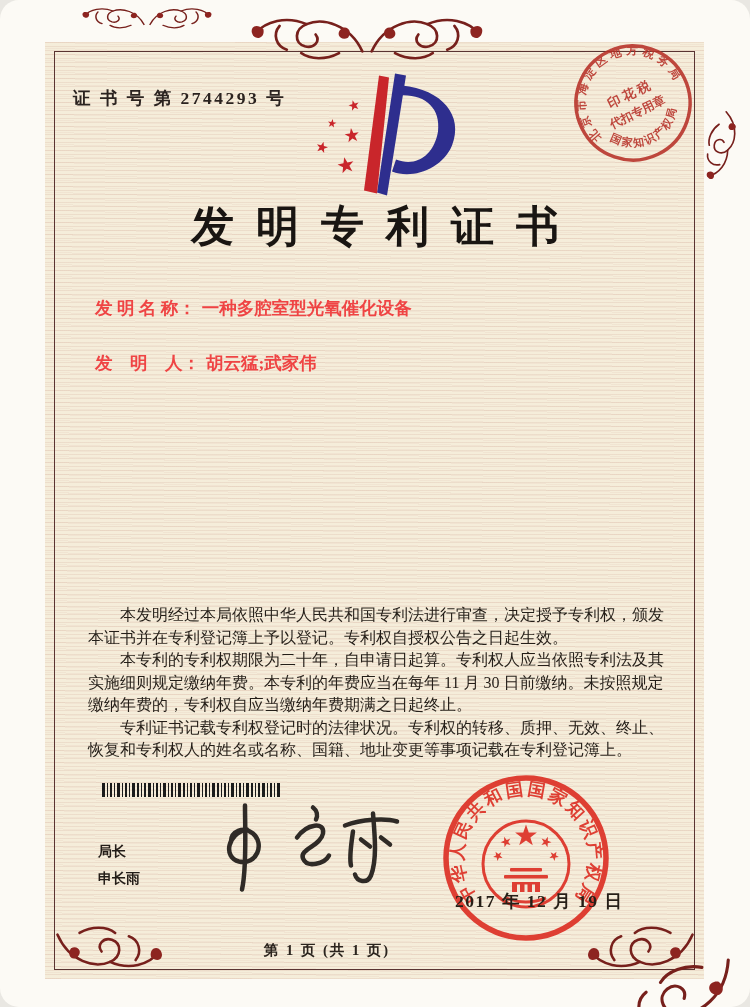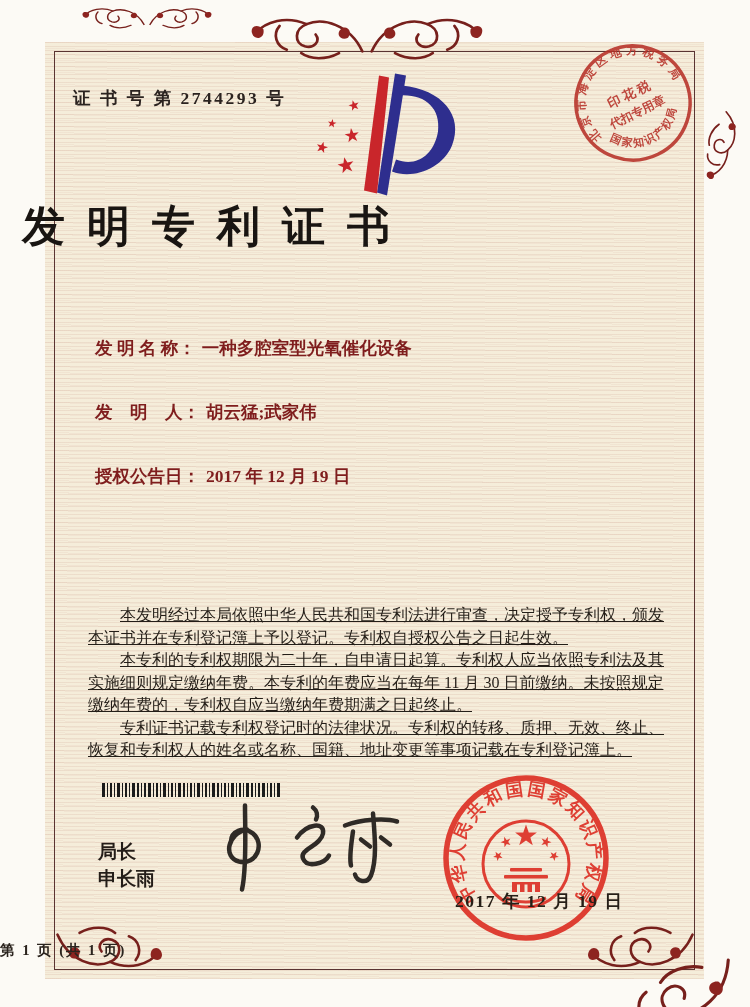--- a/index.html
+++ b/index.html
@@ -1,47 +1,48 @@
 <!DOCTYPE html>
 <html><head>
 <meta charset="utf-8">
 <style>
   html,body{margin:0;padding:0;background:#e9e7e2;}
   .page{
     position:relative;width:750px;height:1007px;overflow:hidden;
     background:#fcfaf5;
     font-family:"Liberation Serif","DejaVu Serif",serif;
+    border-radius:19px;
   }
   .paper{
     position:absolute;left:45px;top:42px;width:659px;height:937px;
     background-color:#f5edda;
     background-image:
       repeating-linear-gradient(0deg, rgba(193,137,121,0.16) 0px, rgba(193,137,121,0.16) 1px, transparent 1px, transparent 4px),
       repeating-linear-gradient(1.8deg, rgba(205,150,140,0.10) 0px, rgba(205,150,140,0.10) 1px, transparent 1px, transparent 6px);
   }
   .frame-outer{position:absolute;left:45px;top:42px;width:653px;height:931px;border:3px solid #42
 2624;border-color:#422624;}
   .frame-inner{position:absolute;left:54px;top:51px;width:639px;height:917px;border:1.5px solid #5a3432;}
   .abs{position:absolute;}
   .cert-number{left:73px;top:86px;font-size:17.5px;font-weight:600;letter-spacing:2.5px;color:#2b2320;}
   .logo{left:282px;top:70px;}
-  .title{left:0;top:198px;width:750px;text-align:left;font-size:43px;font-weight:700;
+  .title{left:0;top:198px;width:750px;text-align:center;font-size:43px;font-weight:700;
     letter-spacing:22px;text-indent:22px;color:#191512;}
   .fields{left:95px;top:296px;width:560px;}
-  .frow{margin-bottom:31px;font-size:17.5px;line-height:24px;color:#7f1d1d;white-space:nowrap;margin-top:40px;}
+  .frow{margin-bottom:31px;font-size:17.5px;line-height:24px;color:#ef4444;white-space:nowrap;}
   .flabel{font-weight:700;}
   .fvalue{font-weight:700;margin-left:6px;}
   .paras{left:88px;top:604px;width:580px;color:#241e18;}
-  .paras p{margin:0;font-size:16px;line-height:22.5px;text-indent:2em;font-weight:500;text-decoration:underline;}
+  .paras p{margin:0;font-size:16px;line-height:22.5px;text-indent:2em;font-weight:500;}
   .barcode{left:98px;top:783px;}
-  .director{left:98px;top:838px;font-size:19px;font-weight:700;color:#241d18;line-height:27px;}
+  .director{left:98px;top:838px;font-size:14px;font-weight:700;color:#241d18;line-height:27px;}
   .signature{left:205px;top:793px;}
   .authority-seal{left:440px;top:772px;opacity:0.93;}
   .issue-date{left:455px;top:889px;font-size:17.5px;font-weight:700;letter-spacing:1.5px;color:#261f17;}
-  .footer{left:0;top:941px;width:654px;text-align:left;font-size:14.5px;letter-spacing:2px;color:#2b241e;font-weight:600;}
+  .footer{left:0;top:941px;width:654px;text-align:center;font-size:14.5px;letter-spacing:2px;color:#2b241e;font-weight:600;}
   .tax-seal{left:570px;top:40px;transform:rotate(-26deg);opacity:0.88;}
   .ornaments{left:0;top:0;pointer-events:none;}
   svg{display:block;}
 </style>
 </head>
 <body>
 
 <div class="page">
 
   <div class="paper"></div>
@@ -105,23 +106,20 @@
 
   <div class="abs title">发明专利证书</div>
 
   <div class="abs fields">
     <div class="frow">
       <span class="flabel">发 明 名 称：</span><span class="fvalue">一种多腔室型光氧催化设备</span>
     </div>
     <div class="frow">
       <span class="flabel">发　明　人：</span><span class="fvalue">胡云猛;武家伟</span>
     </div>
-    <div class="frow">
-      <span class="flabel">授权公告日：</span><span class="fvalue">2017 年 12 月 19 日</span>
-    </div>
   </div>
 
   <div class="abs paras">
     <p>本发明经过本局依照中华人民共和国专利法进行审查，决定授予专利权，颁发本证书并在专利登记簿上予以登记。专利权自授权公告之日起生效。</p>
     <p>本专利的专利权期限为二十年，自申请日起算。专利权人应当依照专利法及其实施细则规定缴纳年费。本专利的年费应当在每年 11 月 30 日前缴纳。未按照规定缴纳年费的，专利权自应当缴纳年费期满之日起终止。</p>
     <p>专利证书记载专利权登记时的法律状况。专利权的转移、质押、无效、终止、恢复和专利权人的姓名或名称、国籍、地址变更等事项记载在专利登记簿上。</p>
   </div>
 
   <svg class="abs barcode" width="186" height="14" viewBox="0 0 178 14">
     <path fill="#1b1b1b" d="M0 0h3v14H0z M5 0h1v14H5z M8 0h2v14H8z M12 0h1v14h-1z M15 0h3v14h-3z M20 0h1v14h-1z M23 0h2v14h-2z M27 0h1v14h-1z M30 0h3v14h-3z M35 0h2v14h-2z M39 0h1v14h-1z M42 0h2v14h-2z M46 0h3v14h-3z M51 0h1v14h-1z M54 0h2v14h-2z M58 0h1v14h-1z M61 0h3v14h-3z M66 0h1v14h-1z M69 0h2v14h-2z M73 0h1v14h-1z M76 0h3v14h-3z M81 0h2v14h-2z M85 0h1v14h-1z M88 0h2v14h-2z M92 0h1v14h-1z M95 0h3v14h-3z M100 0h1v14h-1z M103 0h2v14h-2z M107 0h1v14h-1z M110 0h3v14h-3z M115 0h2v14h-2z M119 0h1v14h-1z M122 0h2v14h-2z M126 0h1v14h-1z M129 0h3v14h-3z M134 0h1v14h-1z M137 0h2v14h-2z M141 0h1v14h-1z M144 0h3v14h-3z M149 0h2v14h-2z M153 0h1v14h-1z M156 0h2v14h-2z M160 0h3v14h-3z M165 0h1v14h-1z M168 0h2v14h-2z M172 0h1v14h-1z M175 0h3v14h-3z"></path>

